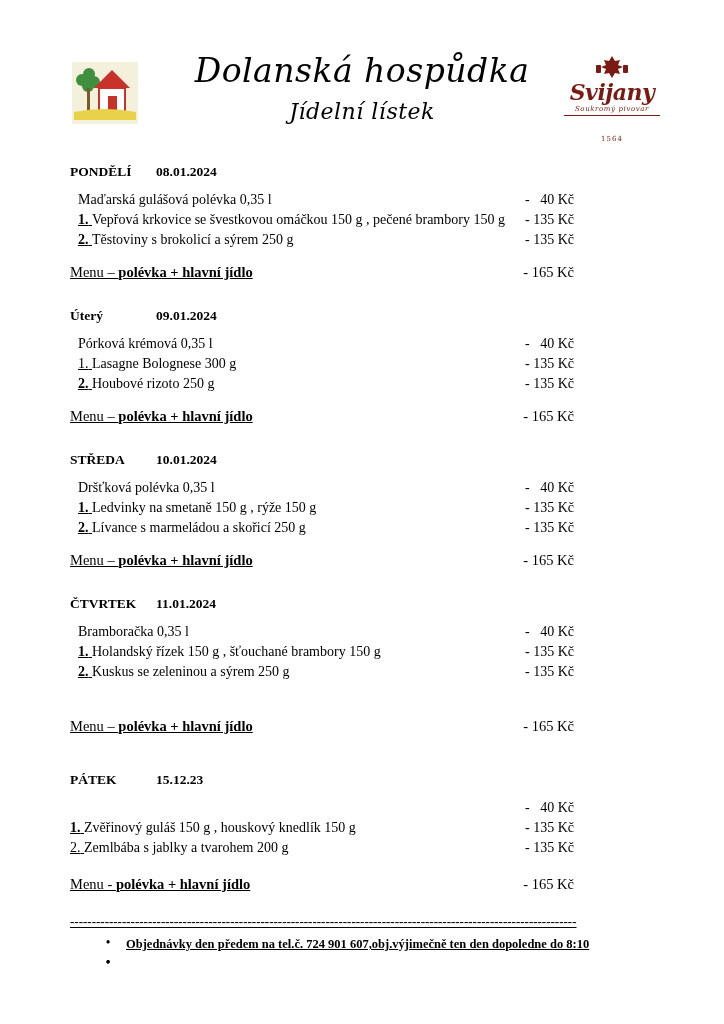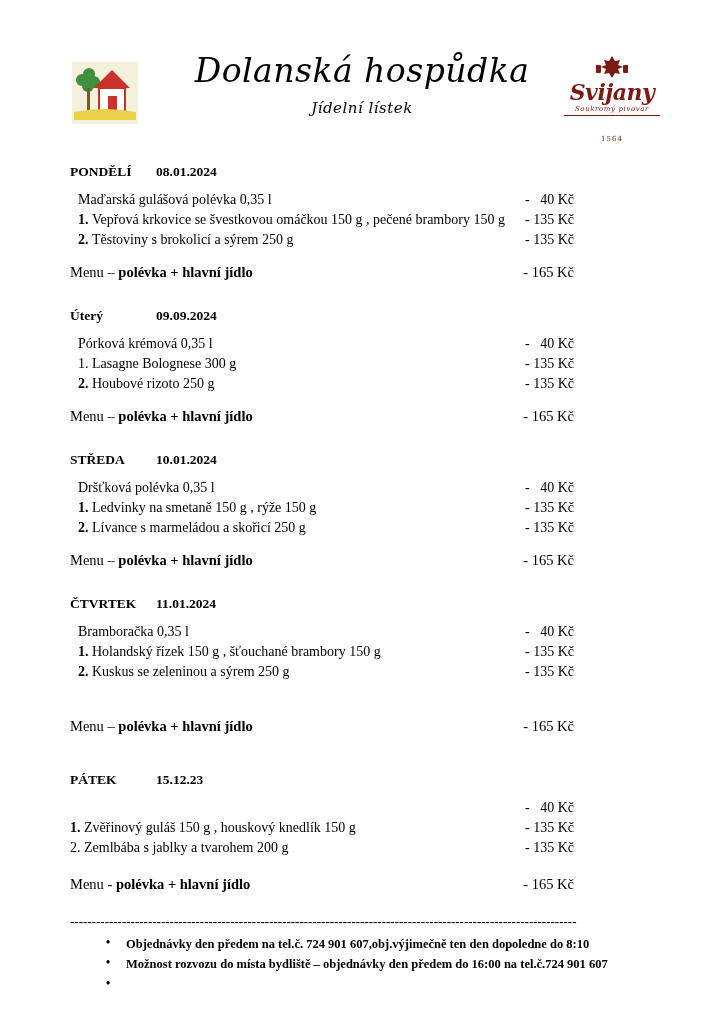--- a/index.html
+++ b/index.html
@@ -14,20 +14,21 @@
     font-family: "Liberation Serif", serif;
     color: #000000;
     overflow: hidden;
   }
   .page {
     position: relative;
     width: 724px;
     height: 1024px;
     box-sizing: border-box;
     padding: 46px 40px 20px 40px;
+    text-decoration: underline;
   }
 
   
   .header {
     position: relative;
     height: 96px;
   }
   .logo-left {
     position: absolute;
     left: 32px;
@@ -47,21 +48,21 @@
   .restaurant-title {
     font-family: "DejaVu Serif", serif;
     font-size: 33px;
     font-style: italic;
     letter-spacing: 0.5px;
     line-height: 1.05;
     white-space: nowrap;
   }
   .menu-subtitle {
     font-family: "DejaVu Serif", serif;
-    font-size: 15px;
+    font-size: 22px;
     font-style: italic;
     margin-top: 10px;
     letter-spacing: 0.5px;
   }
 
   .logo-right {
     position: absolute;
     right: 16px;
     top: 10px;
     width: 112px;
@@ -256,21 +257,21 @@
         <span class="price">- 135 Kč</span>
       </div>
       <div class="menu-row">
         <span class="menu-label-pre">Menu – </span><span class="menu-label-bold">polévka + hlavní jídlo</span>
         <span class="price">- 165 Kč</span>
       </div>
     </div>
 
     <div class="day-block">
       <div class="day-head">
-        <span class="day-name">Úterý</span><span class="day-date">09.09.2024</span>
+        <span class="day-name">Úterý</span><span class="day-date">09.01.2024</span>
       </div>
       <div class="row">
         <span class="txt">Pórková krémová  0,35 l</span>
         <span class="price">-   40 Kč</span>
       </div>
       <div class="row">
         <span>1.</span>
         <span class="txt">Lasagne Bolognese 300 g</span>
         <span class="price">- 135 Kč</span>
       </div>
@@ -359,21 +360,20 @@
 
     <div class="dashes">---------------------------------------------------------------------------------------------------------------------</div>
 
     <div class="notes">
       <div class="note">
         <span class="bullet">•</span>
         <span>Objednávky den předem na tel.č. 724 901 607,obj.výjimečně ten den dopoledne do 8:10</span>
       </div>
       <div class="note">
         <span class="bullet">•</span>
-        <span>Možnost rozvozu do místa bydliště – objednávky den předem do 16:00 na tel.č.724 901 607</span>
       </div>
       <div class="note">
         <span class="bullet">•</span>
       </div>
     </div>
 
   </div>
 </div>
 
 </body></html>

